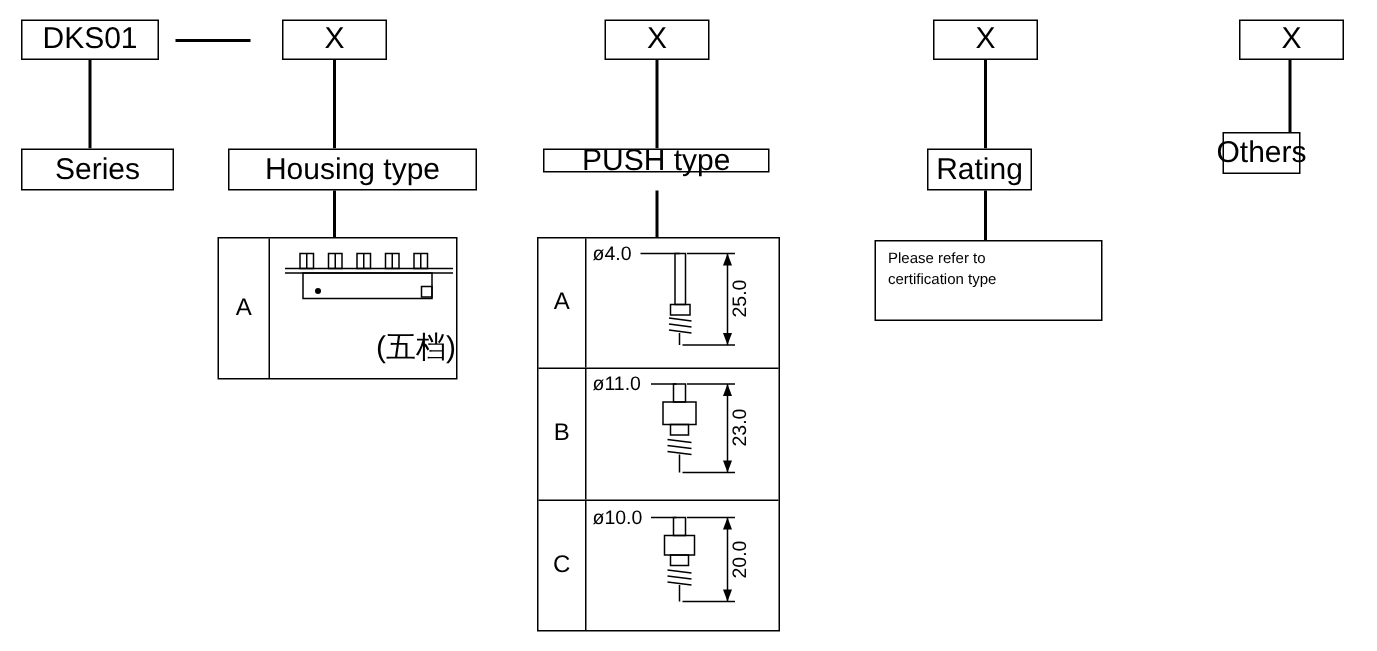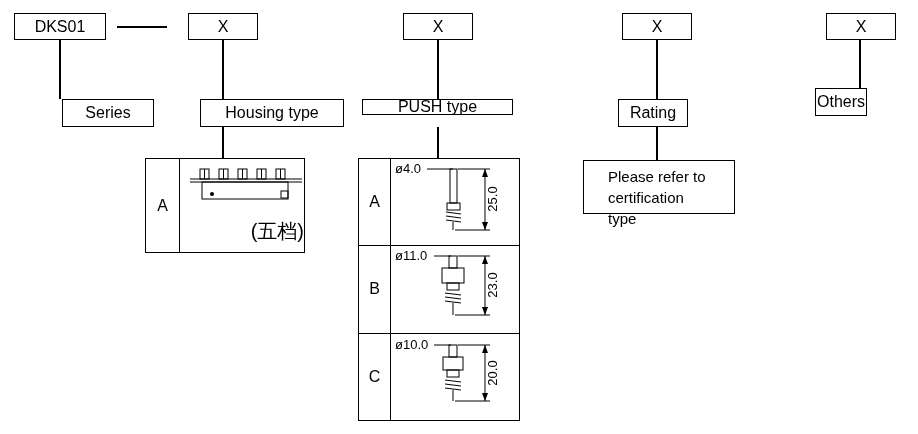--- a/index.html
+++ b/index.html
@@ -15,21 +15,21 @@
     background: #fff;
     overflow: hidden;
   }
   .box {
     position: absolute;
     border: 1.5px solid #000;
     background: #fff;
     display: flex;
     align-items: center;
     justify-content: center;
-    font-size: 16px;
+    font-size: 20px;
   }
   .hline { position: absolute; background: #000; height: 2px; }
   .vline { position: absolute; background: #000; width: 1.5px; }
 
   
   .detail-box {
     position: absolute;
     border: 1.5px solid #000;
     background: #fff;
     display: flex;
@@ -63,23 +63,23 @@
   .push-row { flex: 1; display: flex; }
   .push-row + .push-row { border-top: 1.5px solid #000; }
   .push-row .option-cell { width: 32px; }
   .push-row .drawing-cell { justify-content: center; }
 
   
   .note-box {
     position: absolute;
     border: 1.5px solid #000;
     background: #fff;
-    font-size: 15px;
+    font-size: 10px;
     line-height: 1.4;
-    padding: 5px 24px;
+    padding: 5px 8px;
   }
   svg text { font-family: "Liberation Sans", "DejaVu Sans", sans-serif; }
 </style>
 </head>
 <body>
 
 <div class="canvas">
 
   <div class="box" style="left:14px; top:13px; width:92px; height:27px;">
     <span>DKS01</span>
@@ -99,24 +99,24 @@
   <div class="box" style="left:826px; top:13px; width:70px; height:27px;">
     <span>X</span>
   </div>
 
   <div class="vline" style="left:59px;  top:40px; height:59px;"></div>
   <div class="vline" style="left:222px; top:40px; height:59px;"></div>
   <div class="vline" style="left:437px; top:40px; height:59px;"></div>
   <div class="vline" style="left:656px; top:40px; height:59px;"></div>
   <div class="vline" style="left:859px; top:40px; height:59px;"></div>
 
-  <div class="box" style="left:14px; top:99px; width:92px; height:28px;margin-left:48px;">
+  <div class="box" style="left:14px; top:99px; width:102px; height:28px;">
     <span>Series</span>
   </div>
-  <div class="box" style="left:152px; top:99px; width:144px; height:28px;margin-left:48px;">
+  <div class="box" style="left:152px; top:99px; width:166px; height:28px;">
     <span>Housing type</span>
   </div>
   <div class="box" style="left:362px; top:99px; width:151px; height:16px;">
     <span>PUSH type</span>
   </div>
   <div class="box" style="left:618px; top:99px; width:70px; height:28px;">
     <span>Rating</span>
   </div>
   <div class="box" style="left:815px; top:88px; width:52px; height:28px;">
     <span>Others</span>

